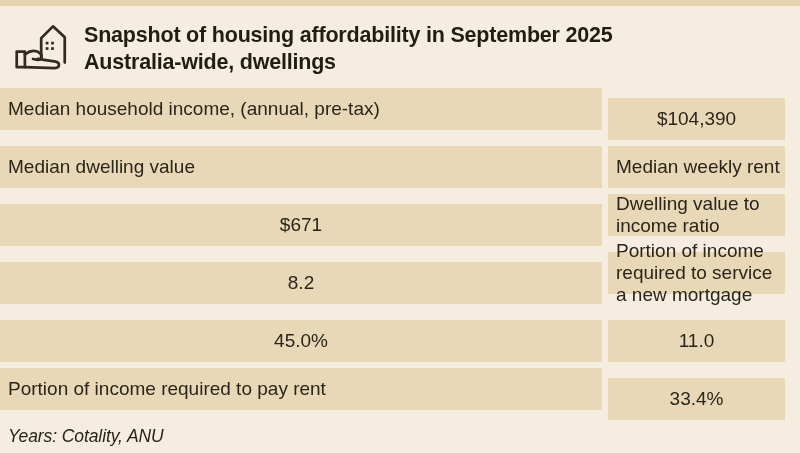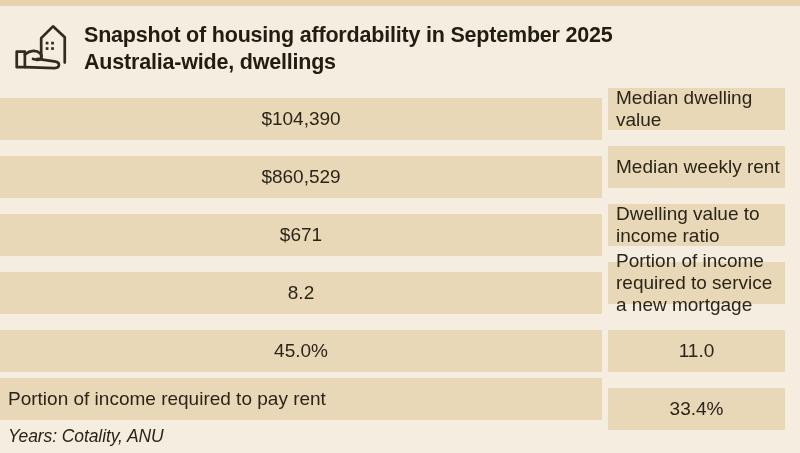--- a/index.html
+++ b/index.html
@@ -82,24 +82,24 @@
       <path d="M26 43 l20 3 c5 1 5 7 -1 7 L12 52"></path>
     </svg>
   </div>
   <div class="title-block">
     <div class="title-line">Snapshot of housing affordability in September 2025</div>
     <div class="title-line">Australia-wide, dwellings</div>
   </div>
 </div>
 
 <div class="afford-table">
+  <div class="cell label">Median household income, (annual, pre-tax)</div>
   <div class="cell value">$104,390</div>
 
   <div class="cell label">Median dwelling value</div>
-  <div class="cell value">$860,529</div>
 
   <div class="cell label">Median weekly rent</div>
   <div class="cell value">$671</div>
 
   <div class="cell label">Dwelling value to income ratio</div>
   <div class="cell value">8.2</div>
 
   <div class="cell label">Portion of  income required to service a new mortgage</div>
   <div class="cell value">45.0%</div>
 

